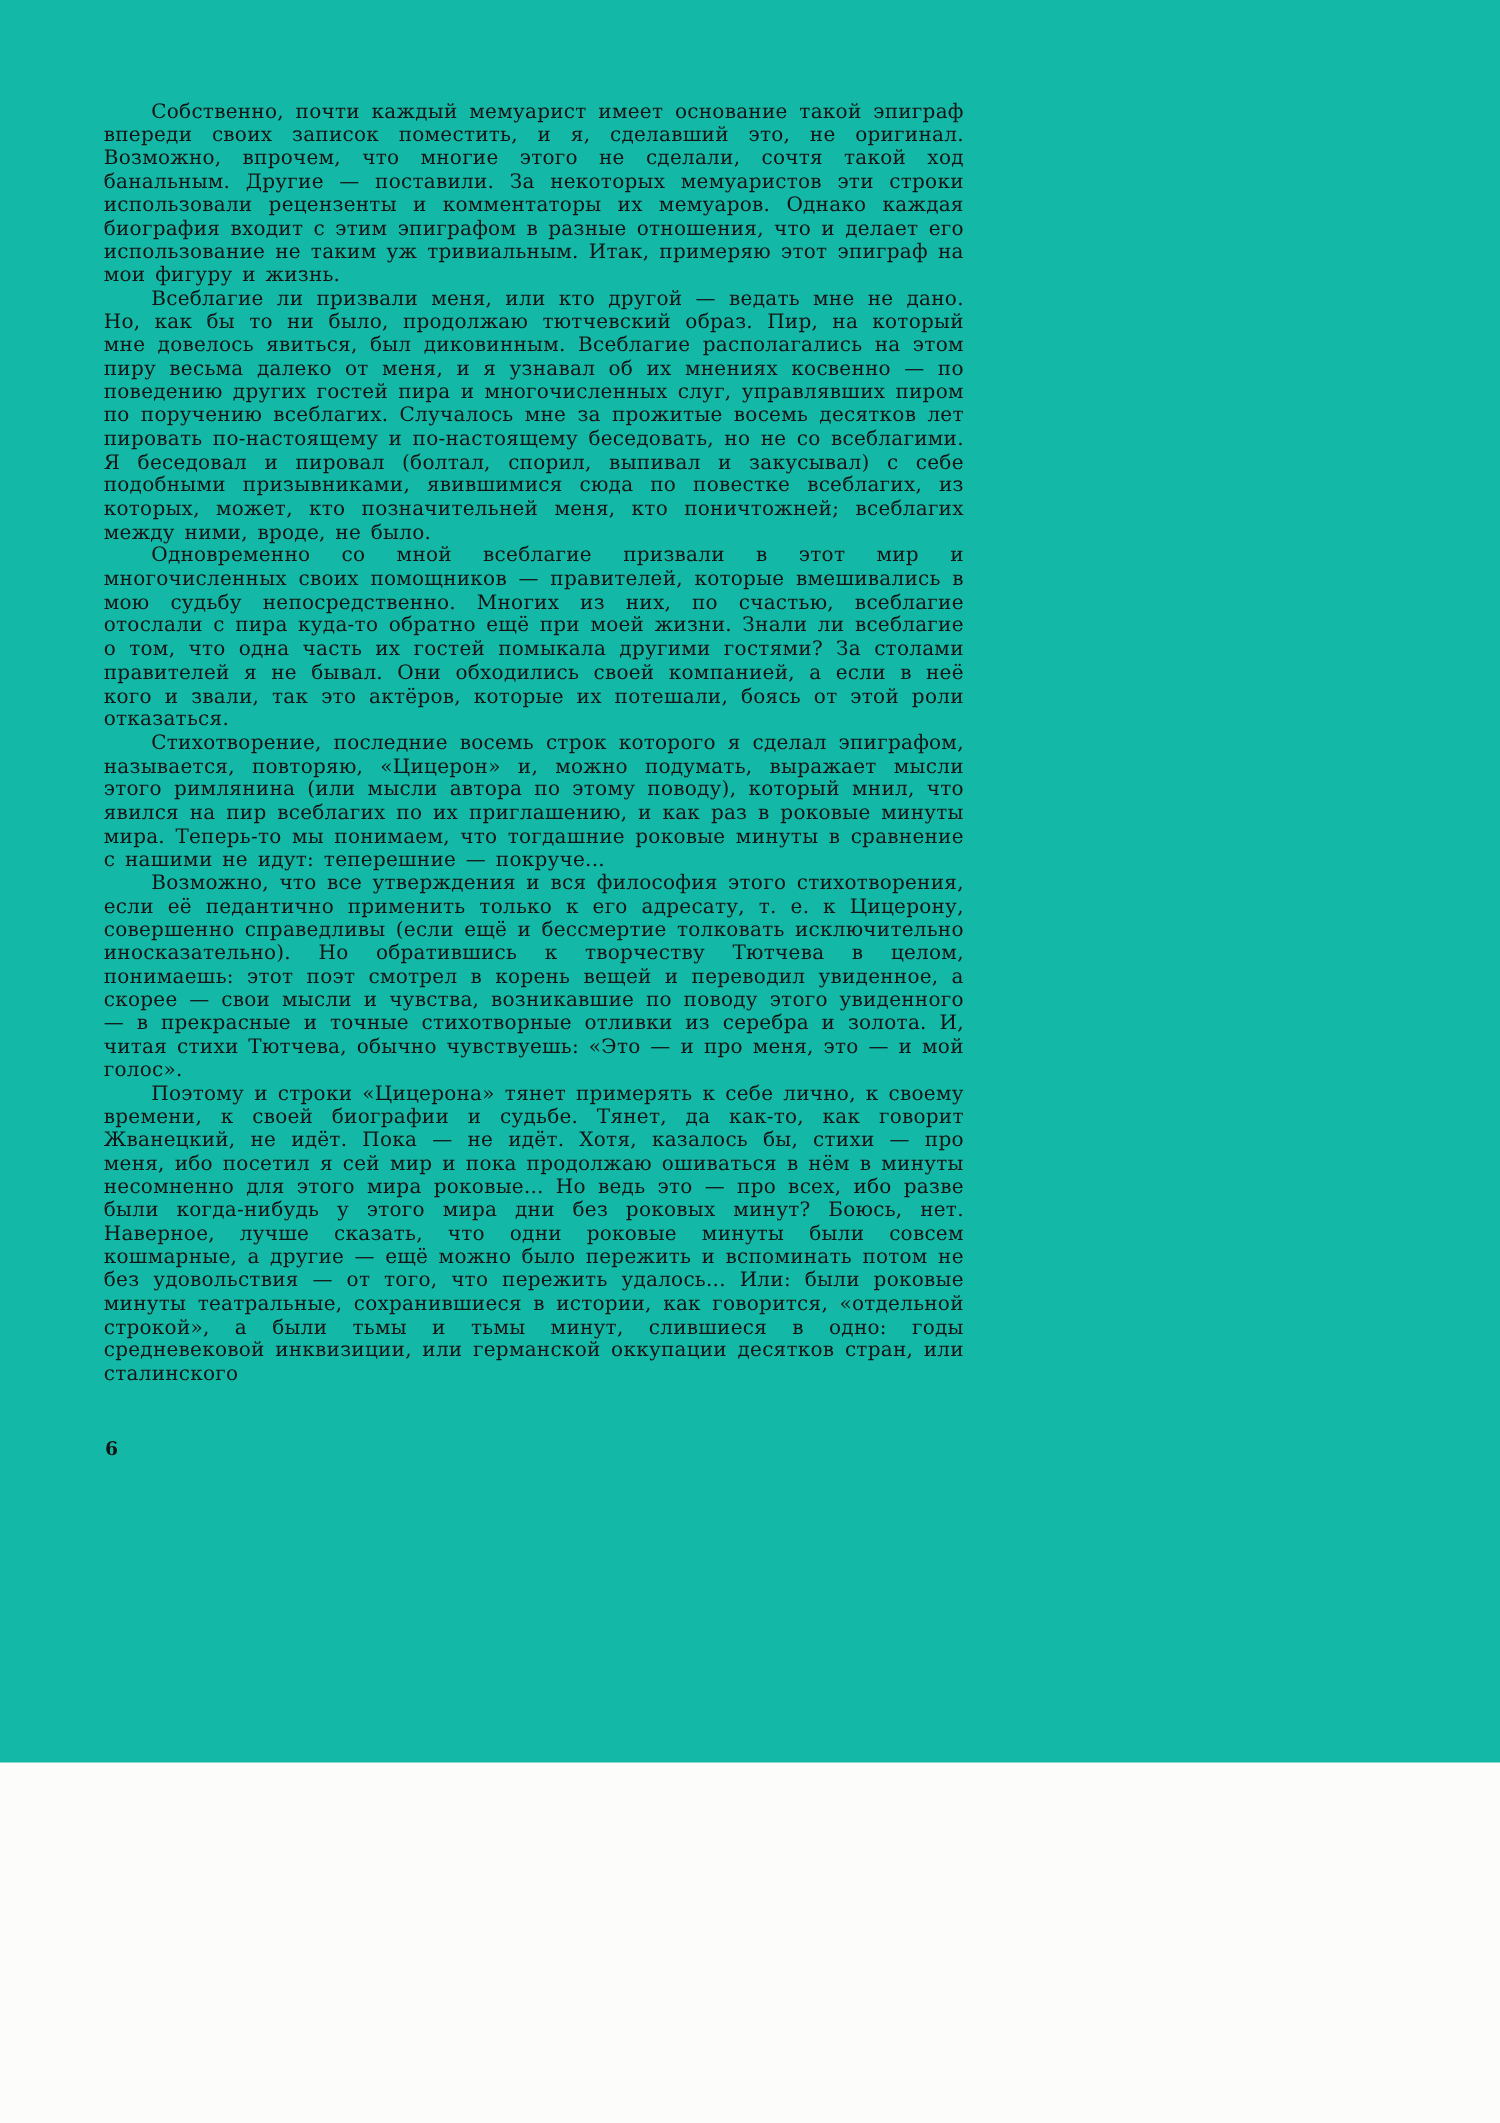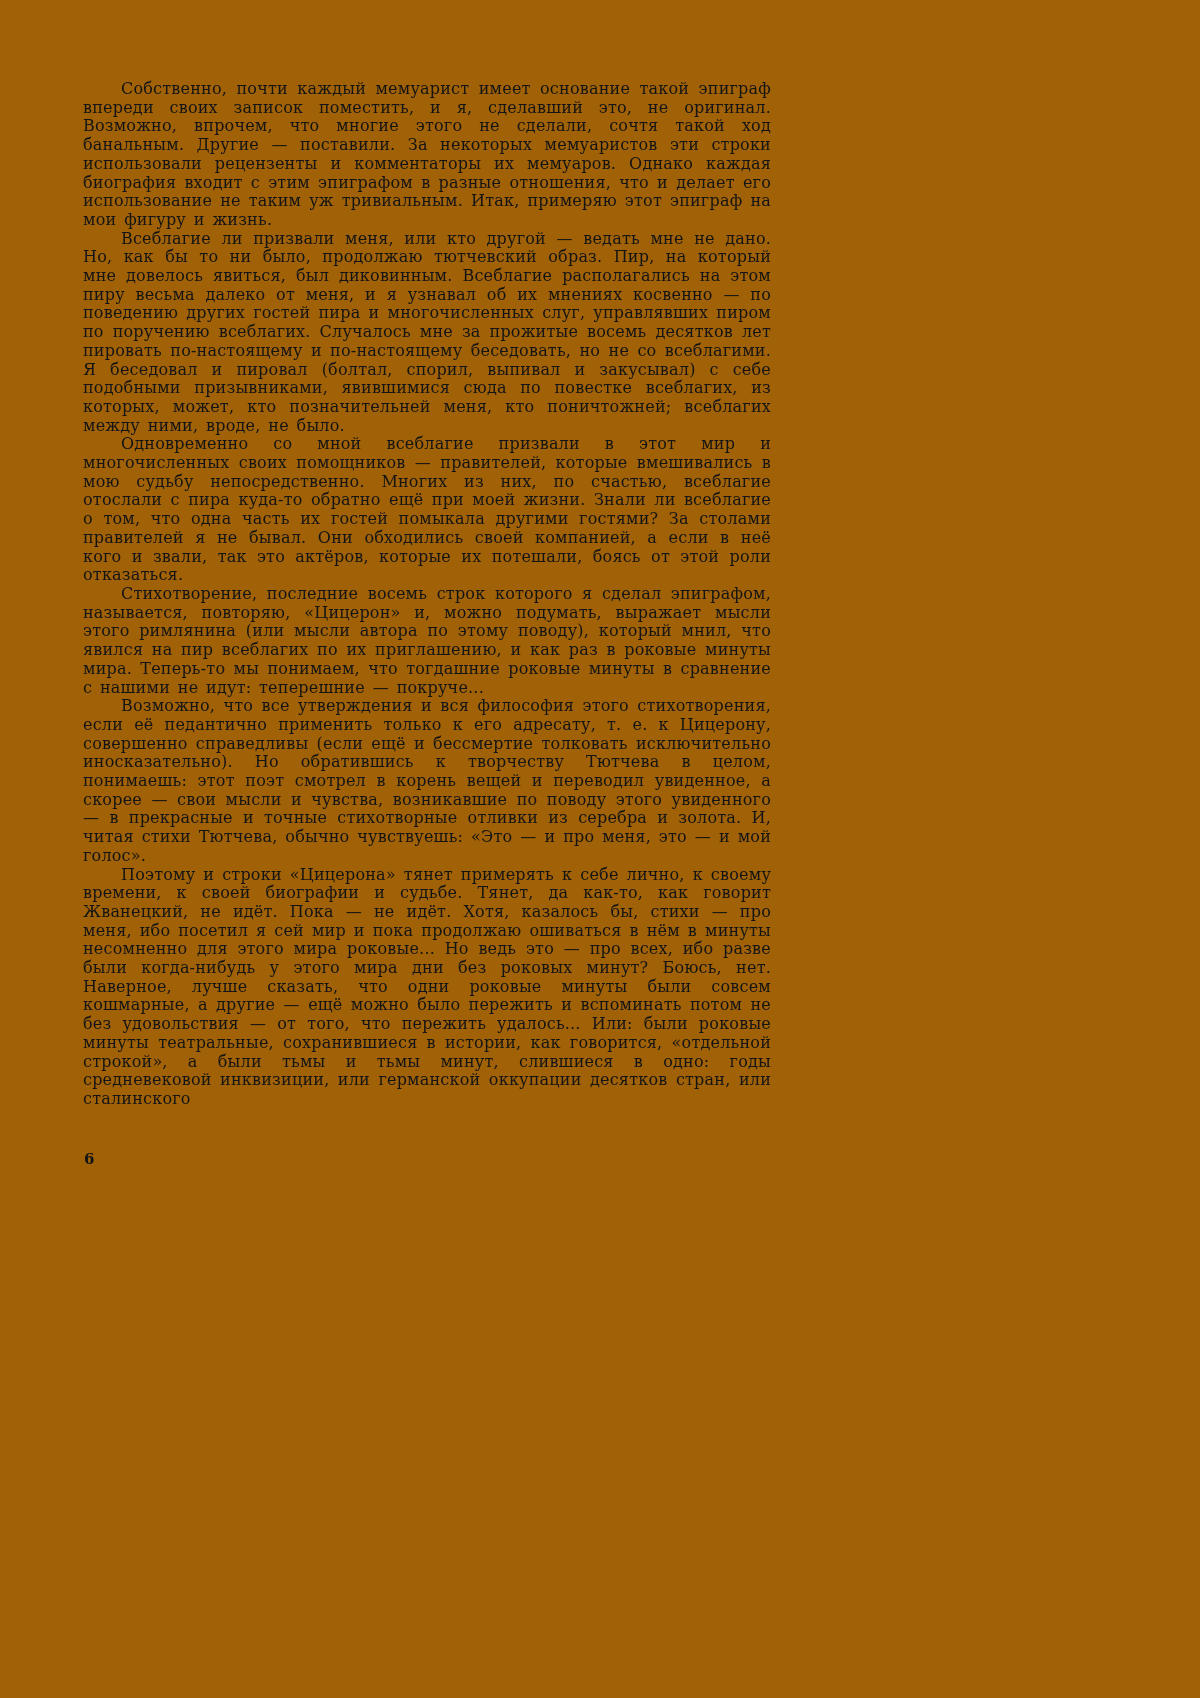--- a/index.html
+++ b/index.html
@@ -10,22 +10,22 @@
       width: 1200px;
       height: 1698px;
       background: #fcfcfa;
       color: #141414;
       font-family: "DejaVu Serif", "Liberation Serif", serif;
       overflow: hidden;
     }
     .page {
       position: relative;
       width: 1200px;
-      height: 1698px;
-      background: #a16207;
+      height: 1410px;
+      background: #14b8a6;
     }
     .text-block {
       position: absolute;
       left: 83px;
       top: 80px;
       width: 688px;
       text-align: justify;
       font-size: 16px;
       line-height: 18.7px;
       letter-spacing: 0.2px;

